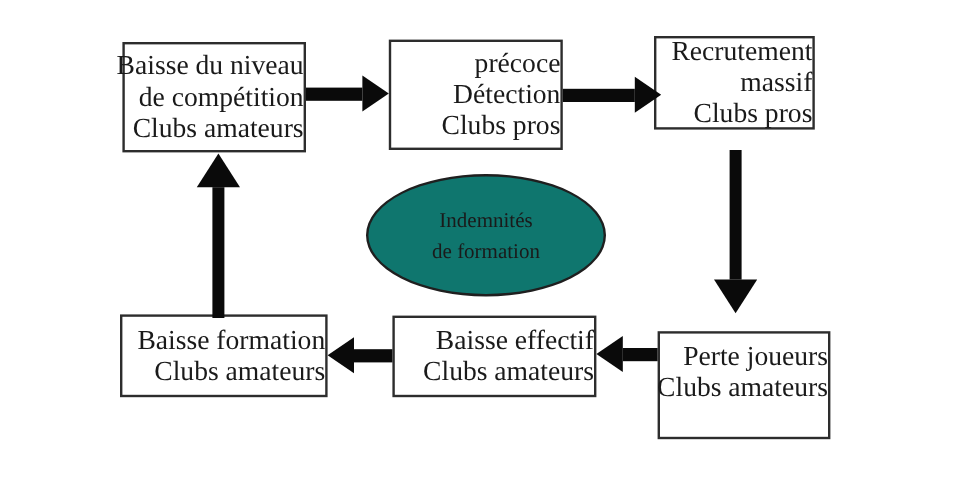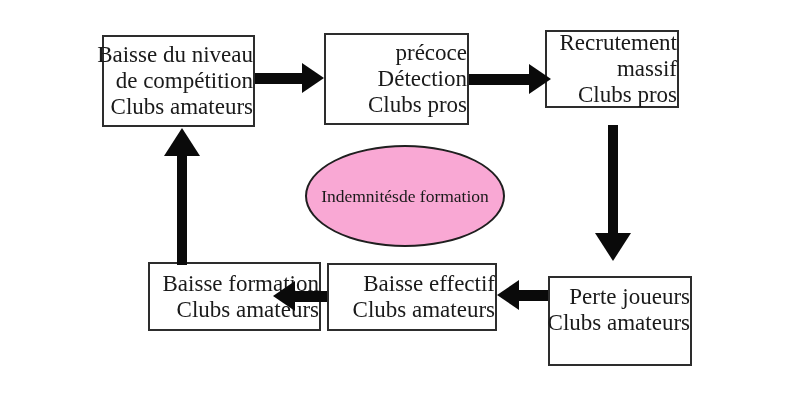--- a/index.html
+++ b/index.html
@@ -24,30 +24,30 @@
     text-align: center;
     font-size: 23px;
     line-height: 26px;
   }
   .node .ln { display: block; white-space: nowrap; }
   .box1 { left: 102px; top: 35px;  width: 153px; height: 92px; }
   .box2 { left: 324px; top: 33px;  width: 145px; height: 92px; }
   .box3 { left: 545px; top: 30px;  width: 134px; height: 78px; padding-left: 16px; }
   .box4 { left: 548px; top: 276px; width: 144px; height: 90px; justify-content: flex-start; padding-top: 6px; }
   .box5 { left: 327px; top: 263px; width: 170px; height: 68px; }
-  .box6 { left: 100px; top: 262px; width: 173px; height: 69px; margin-left: 48px; }
+  .box6 { left: 100px; top: 262px; width: 173px; height: 69px; }
   .oval {
     position: absolute;
     left: 305px; top: 145px; width: 200px; height: 102px;
     box-sizing: border-box;
     border: 2px solid #1f1f1f;
     border-radius: 50%;
-    background: #f9a8d4;
+    background: #0f766e;
     display: flex;
-    flex-direction: row;
+    flex-direction: column;
     justify-content: center;
     align-items: center;
     text-align: center;
     font-size: 17.5px;
     line-height: 26px;
   }
   .arrow { position: absolute; }
   .shaft { position: absolute; background: #0a0a0a; }
   .head  { position: absolute; width: 0; height: 0; }
   

